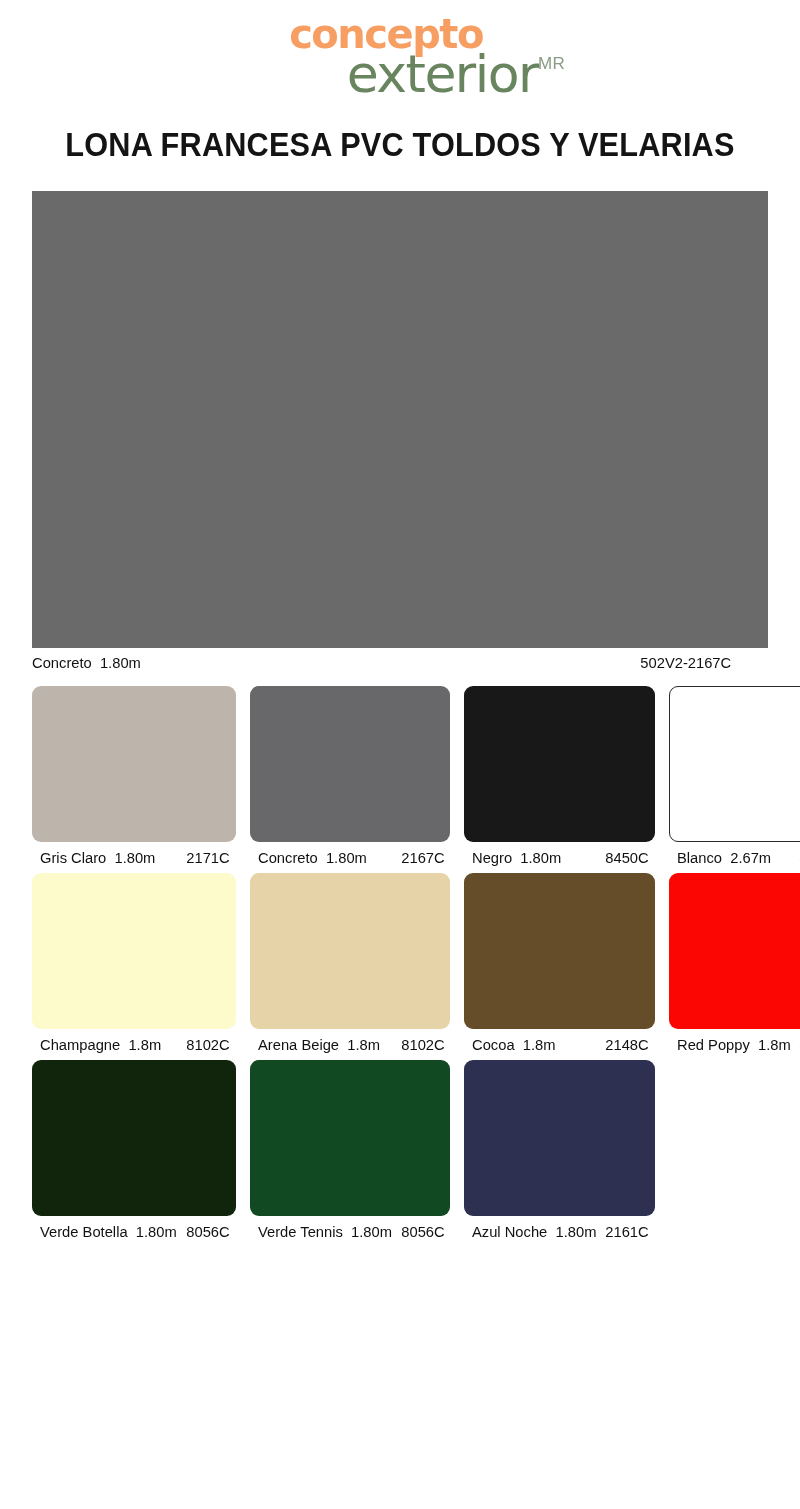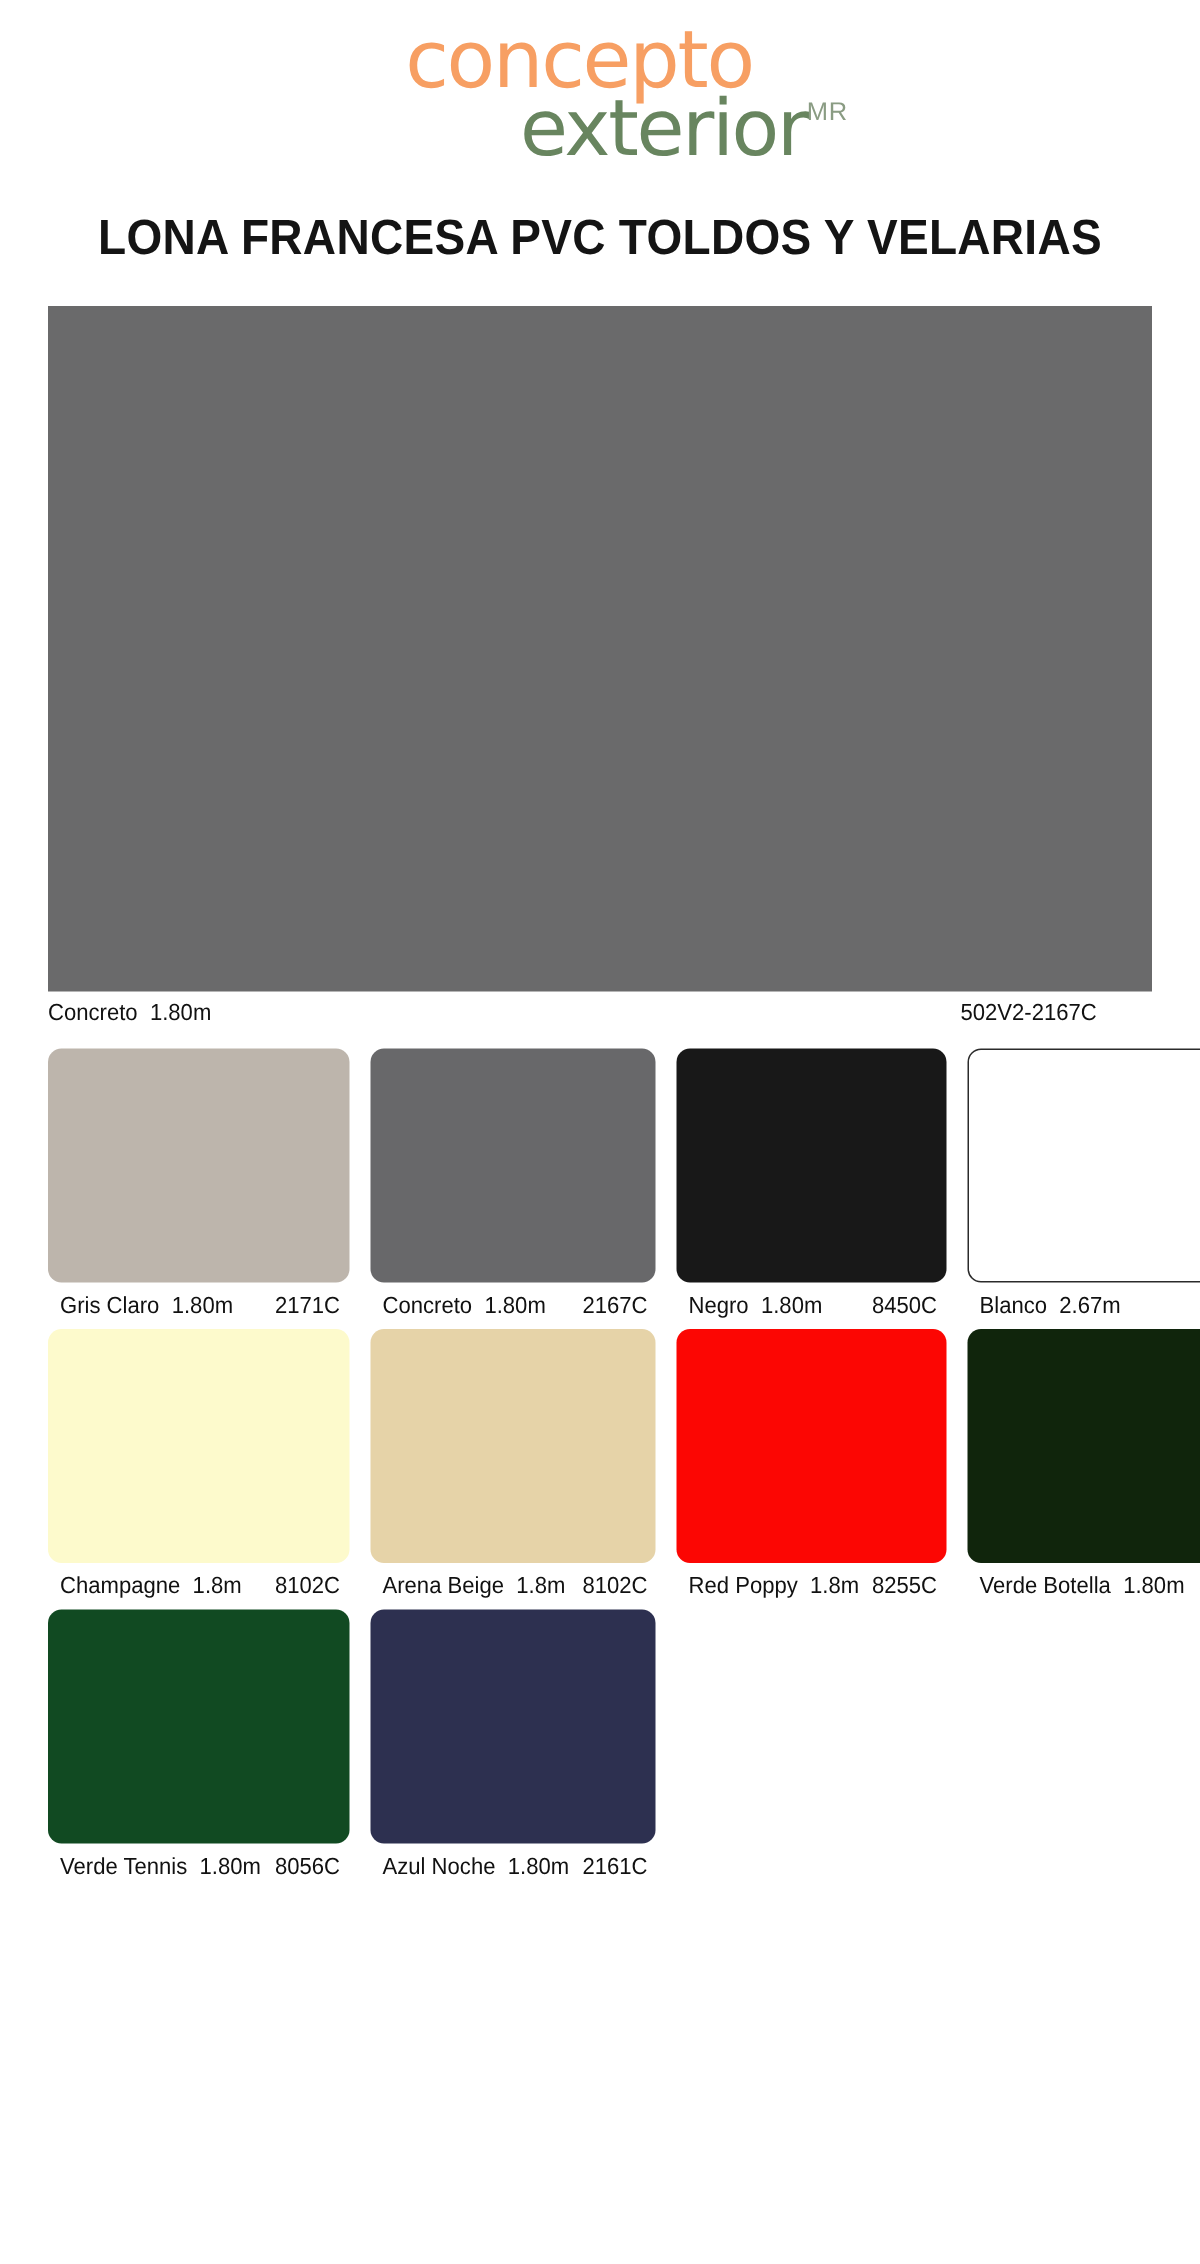--- a/index.html
+++ b/index.html
@@ -29,22 +29,22 @@
     padding-top: 16px;
     text-align: center;
   }
   .logo-line {
     display: block;
     line-height: 0.94;
     white-space: nowrap;
   }
   .logo-word-1 {
     font-family: "DejaVu Sans", sans-serif;
-    font-weight: normal;
-    font-size: 53px;
+    font-weight: bold;
+    font-size: 40px;
     letter-spacing: -1.5px;
     color: #f79f63;
     position: relative;
     left: -14px;
   }
   .logo-line-2 {
     display: block;
     line-height: 0.94;
     white-space: nowrap;
     margin-top: -4px;
@@ -205,20 +205,27 @@
         </div>
       </div>
       <div class="cell">
         <div class="chip" style="background: rgb(230, 211, 168);"></div>
         <div class="cell-caption">
           <span class="cap-name">Arena Beige  1.8m</span>
           <span class="cap-code">8102C</span>
         </div>
       </div>
       <div class="cell">
+        <div class="chip" style="background: rgb(101, 77, 42);"></div>
+        <div class="cell-caption">
+          <span class="cap-name">Cocoa  1.8m</span>
+          <span class="cap-code">2148C</span>
+        </div>
+      </div>
+      <div class="cell">
         <div class="chip" style="background: rgb(252, 6, 3);"></div>
         <div class="cell-caption">
           <span class="cap-name">Red Poppy  1.8m</span>
           <span class="cap-code">8255C</span>
         </div>
       </div>
       <div class="cell">
         <div class="chip" style="background: rgb(16, 37, 12);"></div>
         <div class="cell-caption">
           <span class="cap-name">Verde Botella  1.80m</span>

